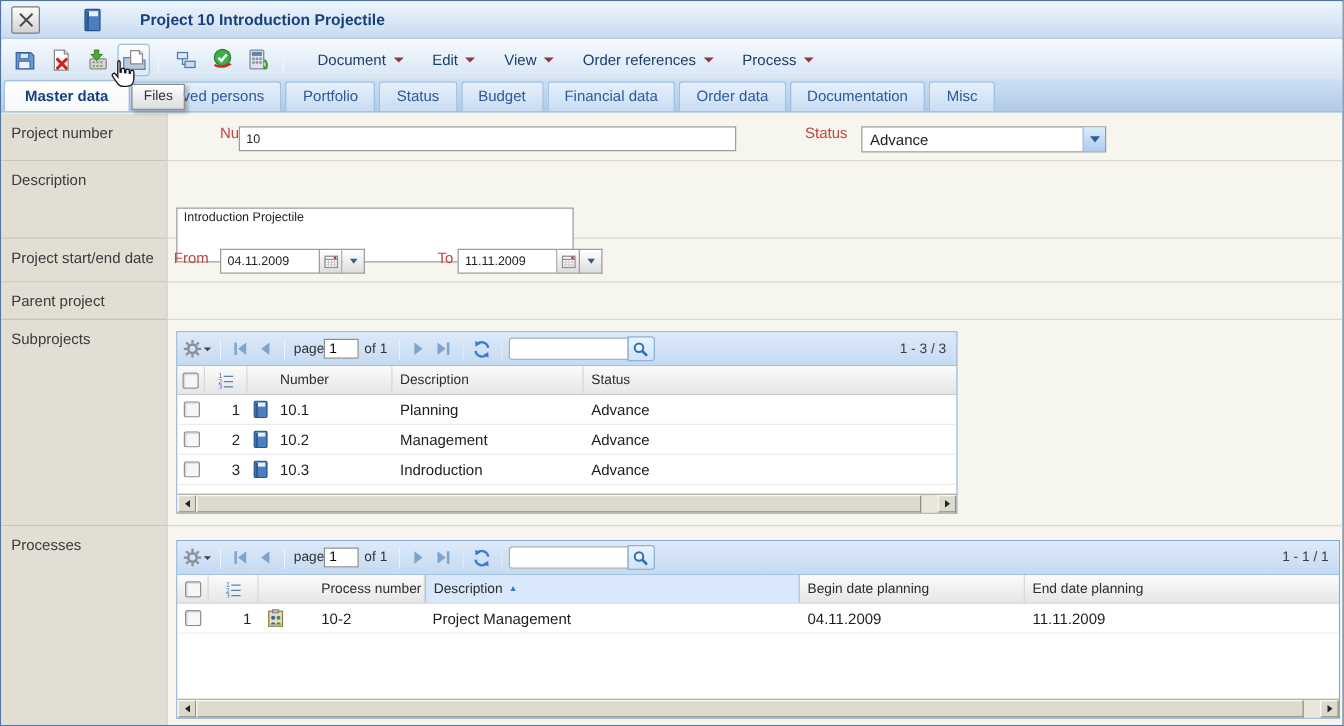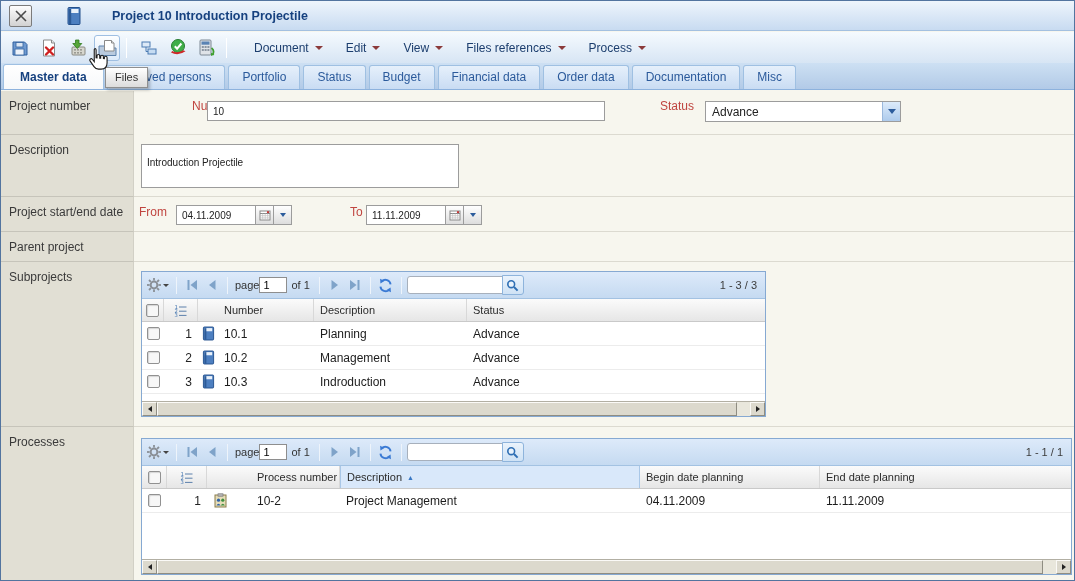--- a/index.html
+++ b/index.html
@@ -65,29 +65,29 @@
   .content { position: absolute; left: 0; top: 90px; right: 0; bottom: 0; display: flex; flex-direction: column; }
   .frow { display: flex; }
   .frow .side {
     width: 133px; background: #e1dfd4; border-bottom: 1px solid #c6c4ba;
     border-right: 1px solid #d2d0c6; padding: 8px 4px 0 8px;
     font-size: 12px; color: #3a3a3a; flex: none;
   }
   .frow .main { flex: 1; position: relative; border-bottom: 1px solid #dcdad0; }
   .frow.last .side, .frow.last .main { border-bottom: none; }
   .red { color: #c04540; }
-  .r1 { height: 44px; gap: 16px; } .r2 { height: 62px; } .r3 { height: 35px; }
+  .r1 { height: 38px; } .r2 { height: 62px; } .r3 { height: 35px; }
   .r4 { height: 30px; } .r5 { height: 165px; } .r6 { flex: 1; }
 
   .fld-label { position: absolute; font-size: 12px; }
   .tinput {
     border: 1px solid #9c9c9c; background: #fff; font-size: 10px;
     font-family: "Liberation Sans", sans-serif; color: #222; padding: 0 5px; height: 20px;
   }
-  textarea.tinput { padding-top: 12px; resize: none; }
+  textarea.tinput { padding-top: 2px; resize: none; margin-top: 28px; }
 
   .selectbox { position: absolute; display: flex; border: 1px solid #9c9c9c; background: #fff; height: 21px; }
   .selectbox .sel-text { flex: 1; font-size: 12px; color: #222; padding: 3px 6px 0 6px; }
   .sel-btn {
     width: 18px; border-left: 1px solid #9ab8dc;
     background: linear-gradient(#dcebfb, #aecbec);
     display: flex; align-items: center; justify-content: center;
   }
   .chev { width: 0; height: 0; border: 4px solid transparent; border-top: 5px solid #2c5c9c; margin-top: 4px; }
 
@@ -286,21 +286,21 @@
         </div>
         <div class="menu-item">
           <span>Edit</span>
           <span class="menu-caret"></span>
         </div>
         <div class="menu-item">
           <span>View</span>
           <span class="menu-caret"></span>
         </div>
         <div class="menu-item">
-          <span>Files references</span>
+          <span>Order references</span>
           <span class="menu-caret"></span>
         </div>
         <div class="menu-item">
           <span>Process</span>
           <span class="menu-caret"></span>
         </div>
       </div>
   </div>
 
   <div class="tabbar">

